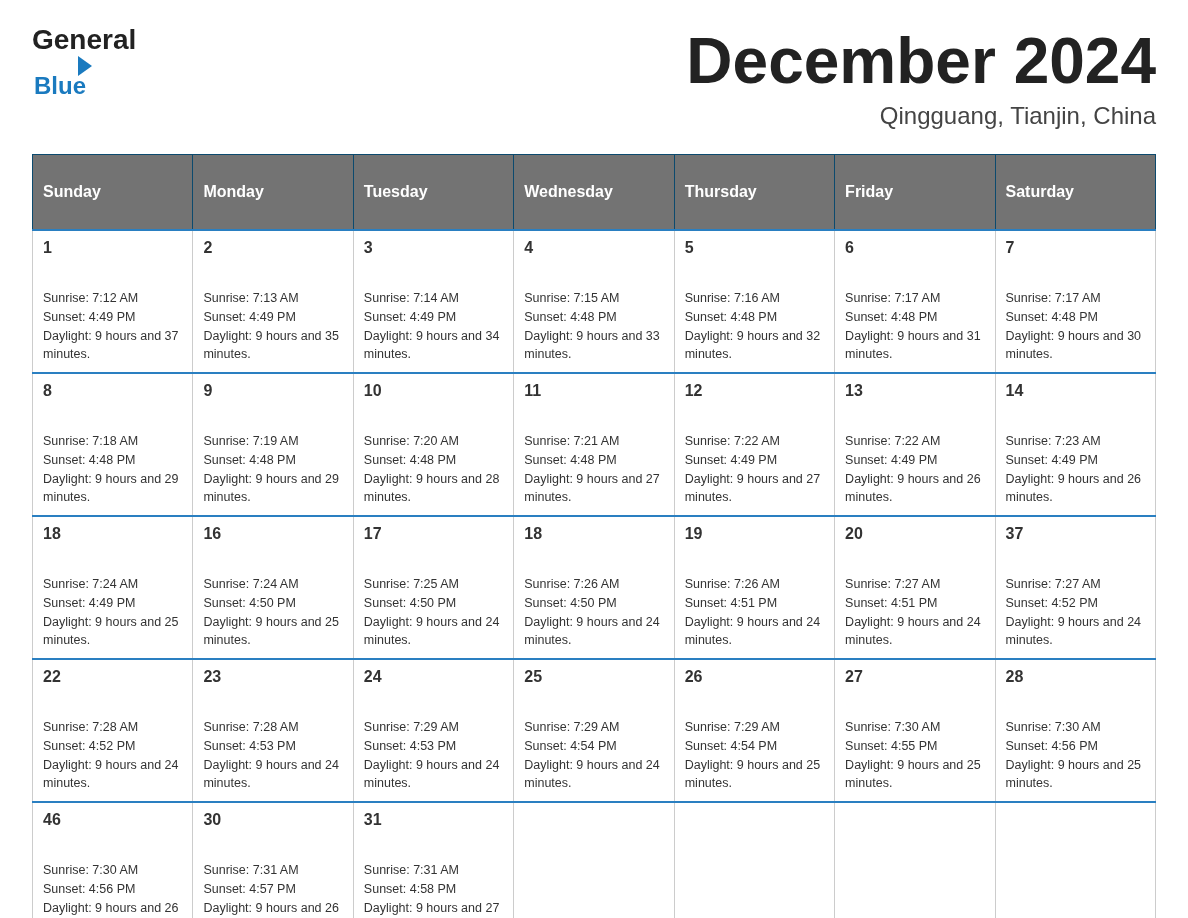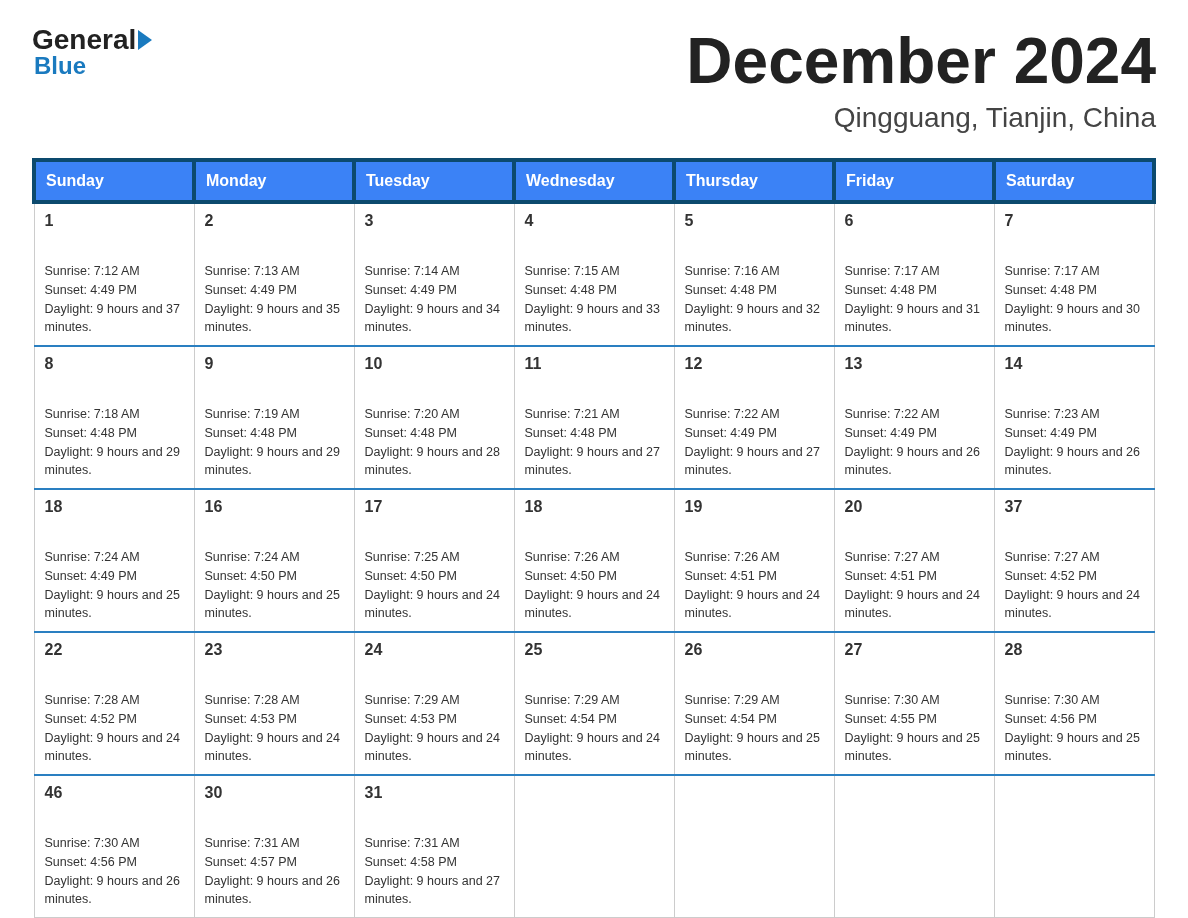--- a/index.html
+++ b/index.html
@@ -20,20 +20,21 @@
       display: flex;
       flex-direction: column;
       align-items: flex-start;
     }
     .logo-text {
       font-size: 28px;
       font-weight: bold;
       color: #222;
       display: flex;
       align-items: center;
+      flex-direction: column;
     }
     .logo-general { color: #222; }
     .logo-arrow {
       display: inline-block;
       width: 0;
       height: 0;
       border-left: 14px solid #1a7abf;
       border-top: 10px solid transparent;
       border-bottom: 10px solid transparent;
       margin-left: 2px;
@@ -52,36 +53,36 @@
     }
     .title-block {
       text-align: right;
     }
     .page-title {
       font-size: 64px;
       font-weight: bold;
       color: #222;
     }
     .page-subtitle {
-      font-size: 28px;
+      font-size: 24px;
       color: #444;
       margin-top: 4px;
     }
     .calendar-table {
       width: 100%;
       border-collapse: collapse;
     }
     .calendar-table th {
-      background: #3b82f6;
+      background: #737373;
       color: #fff;
       font-size: 16px;
       font-weight: bold;
-      padding: 10px 10px;
+      padding: 28px 10px;
       text-align: left;
-      border: 4px solid #0c4a6e;
+      border: 1px solid #0c4a6e;
     }
     .calendar-table td {
       vertical-align: top;
       border: 1px solid #ccc;
       padding: 8px 10px;
       min-height: 90px;
       font-size: 13px;
       color: #333;
       width: calc(100% / 7);
     }

